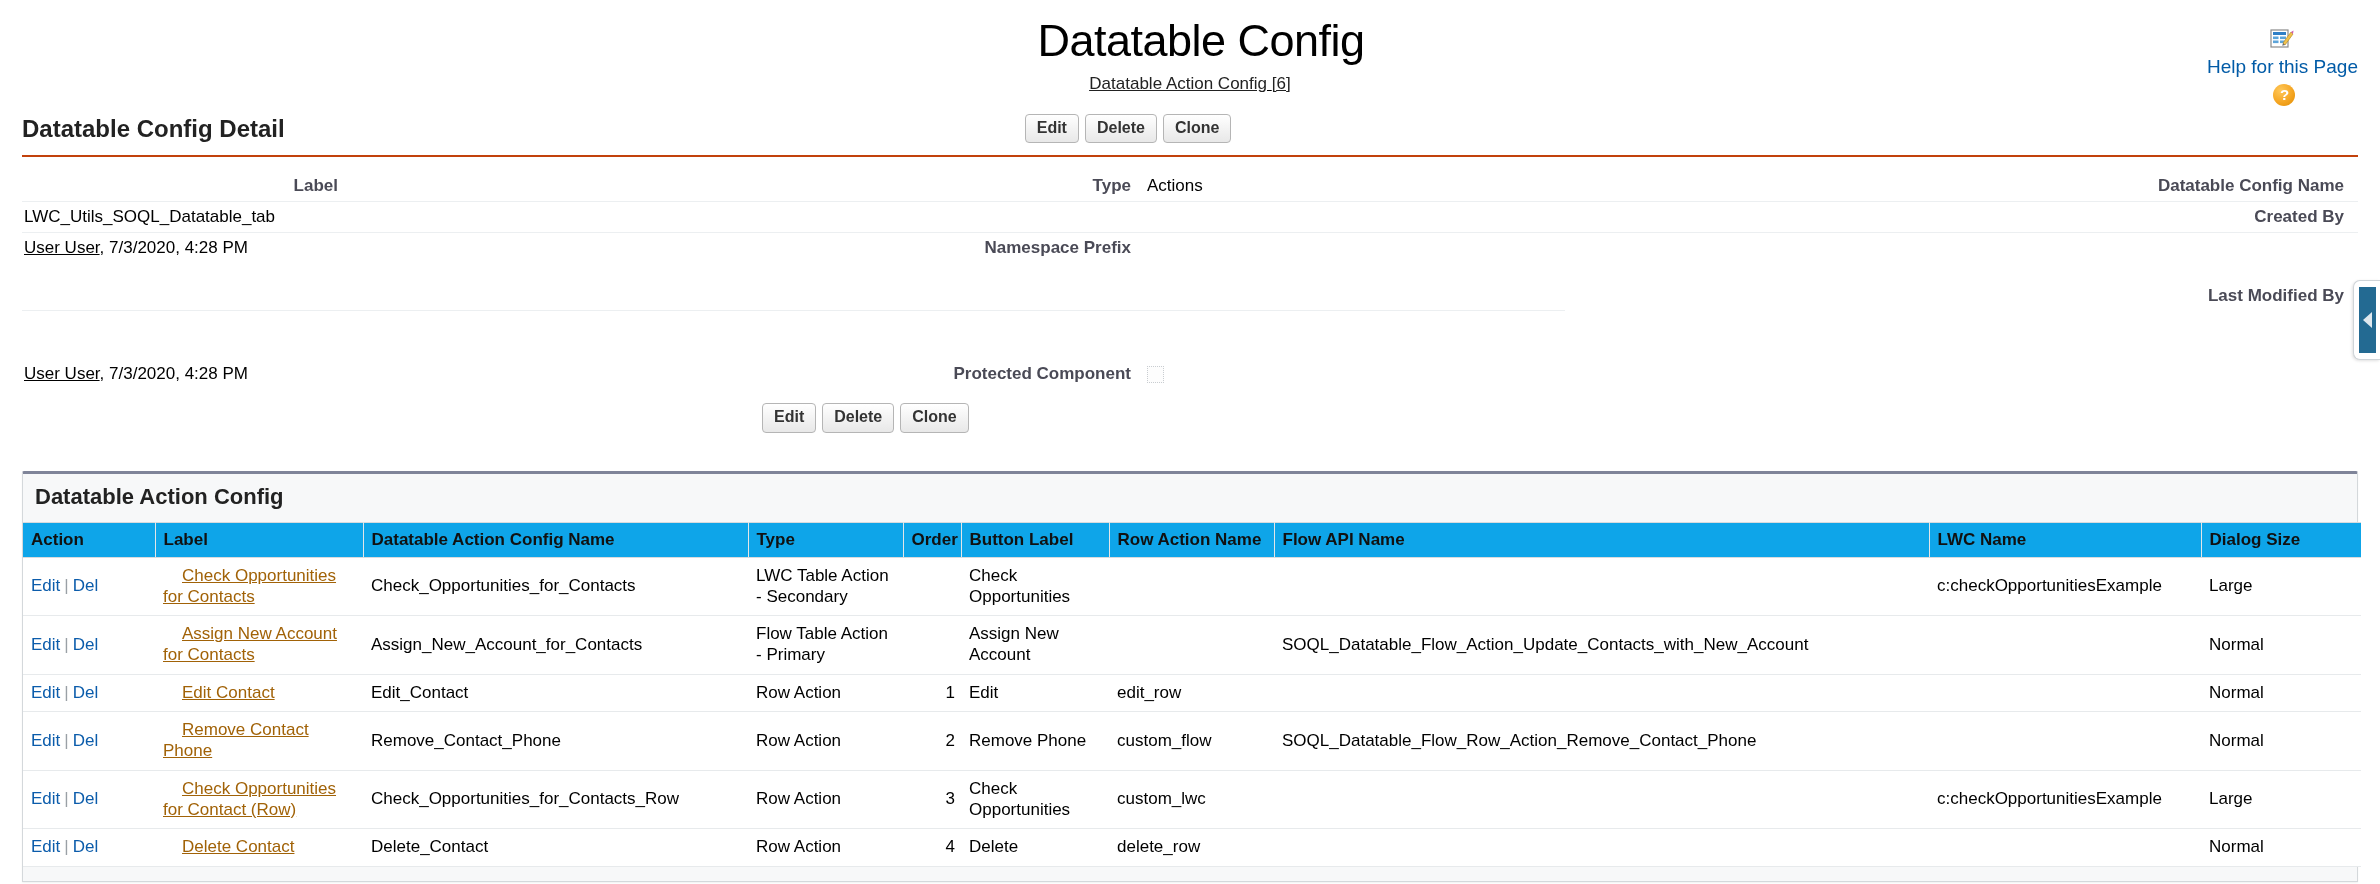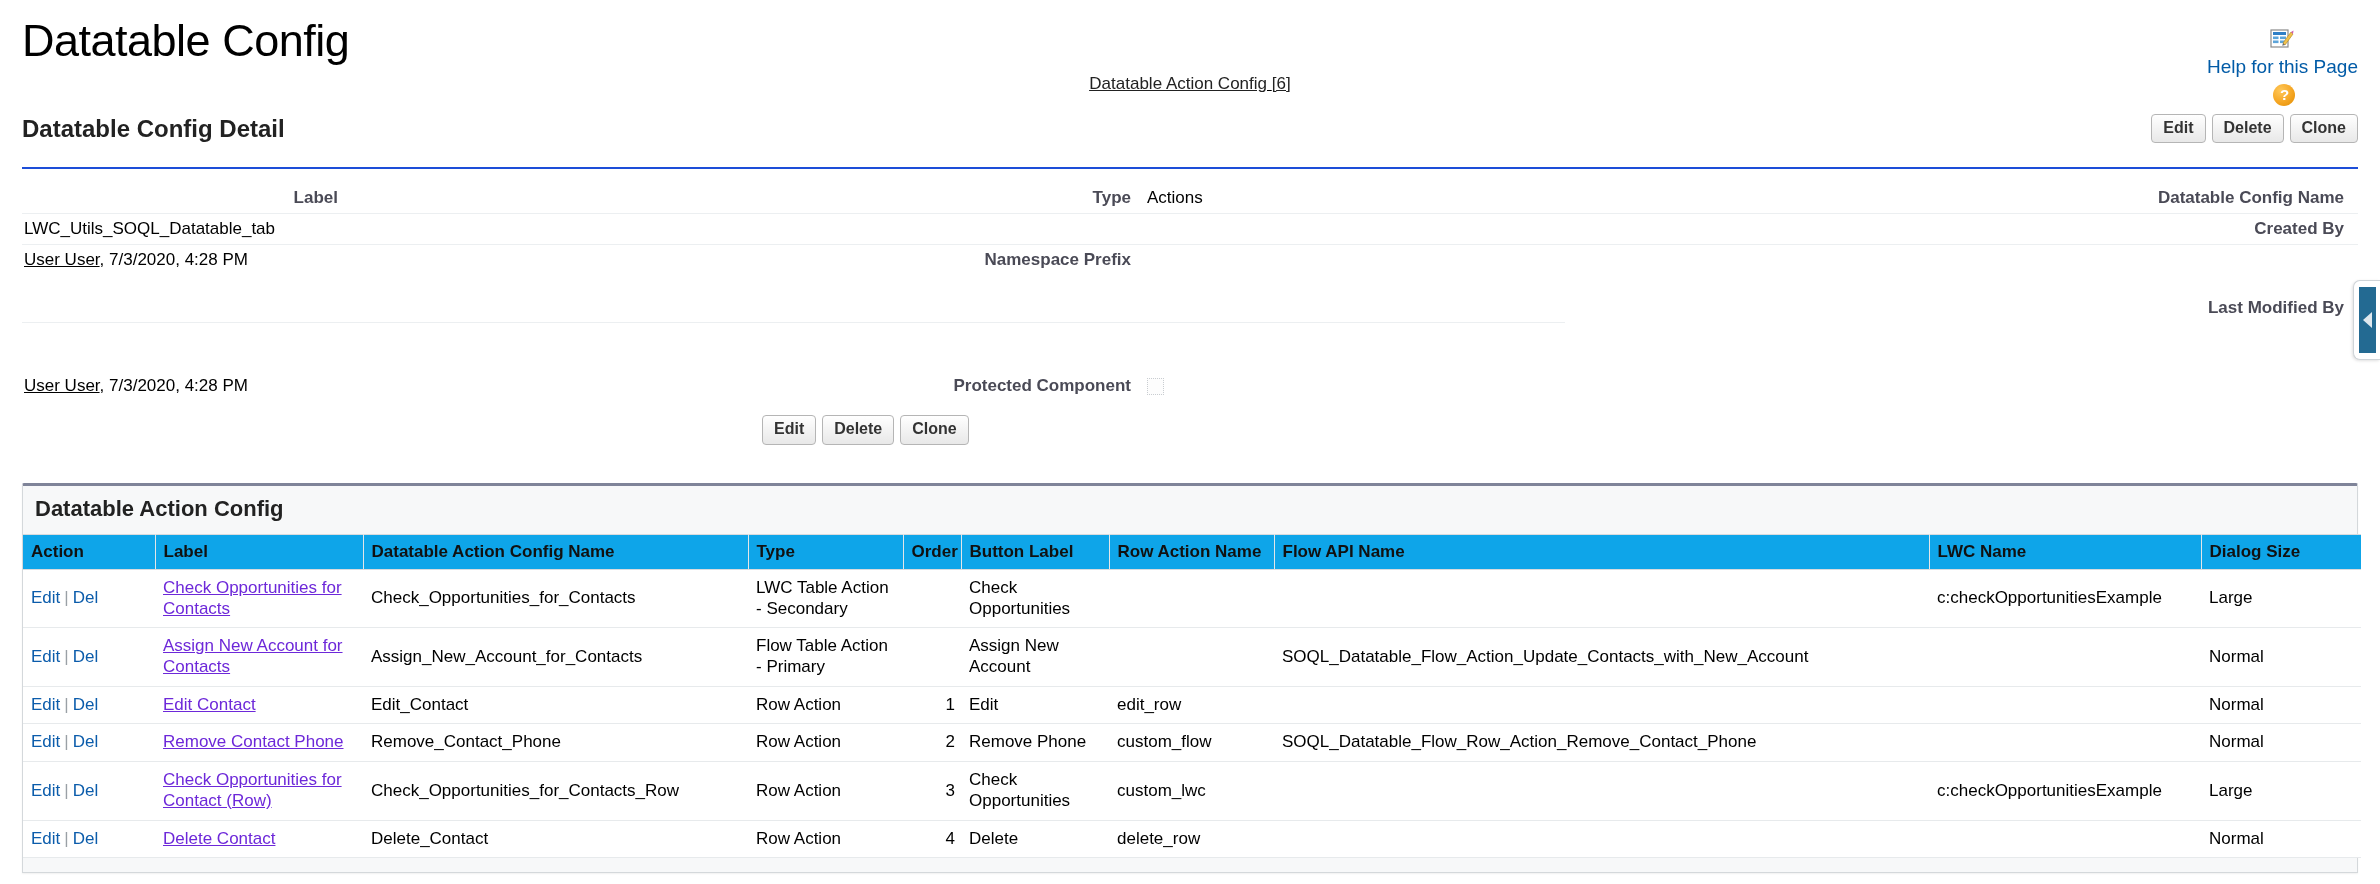--- a/index.html
+++ b/index.html
@@ -25,20 +25,21 @@
     height: 74px;
     box-sizing: border-box;
   }
   #page-title {
     font-size: 45px;
     font-weight: normal;
     letter-spacing: -0.5px;
     color: #000;
     line-height: 1;
     margin: 0;
+    text-align: center;
   }
   #help-block {
     position: absolute;
     right: 22px;
     top: 28px;
     display: flex;
     align-items: center;
     gap: 6px;
     white-space: nowrap;
     flex-direction: column;
@@ -83,23 +84,22 @@
   #related-links .cnt u { text-decoration: underline; }
 
   
   #detail-block {
     margin: 10px 22px 0 22px;
     position: relative;
   }
   .section-bar {
     display: flex;
     align-items: center;
-    border-bottom: 2px solid #1d4ed8;
-    padding-bottom: 24px;
-    justify-content: space-between;
+    border-bottom: 2px solid #c2410c;
+    padding-bottom: 12px;
   }
   .section-title {
     font-size: 24px;
     font-weight: bold;
     color: #222;
     flex: 0 0 auto;
   }
   .btn-row {
     display: flex;
     gap: 6px;
@@ -228,22 +228,23 @@
     line-height: 1.22;
     word-wrap: break-word;
   }
   td.num { text-align: right; padding-right: 10px; }
   td.action a, .rowlink {
     color: #0b5cab;
     text-decoration: none;
   }
   td.action .sep { color: #9aa0a6; padding: 0 4px; }
   td.label a {
-    color: #6d28d9;
+    color: #a16207;
     text-decoration: underline;
+    margin-left: 19px;
   }
   #rl-footer { height: 14px; background: #f7f8f9; }
 </style>
 </head>
 <body>
 
 <div id="page-header">
   <h1 id="page-title">Datatable Config</h1>
 
   <div id="help-block">

